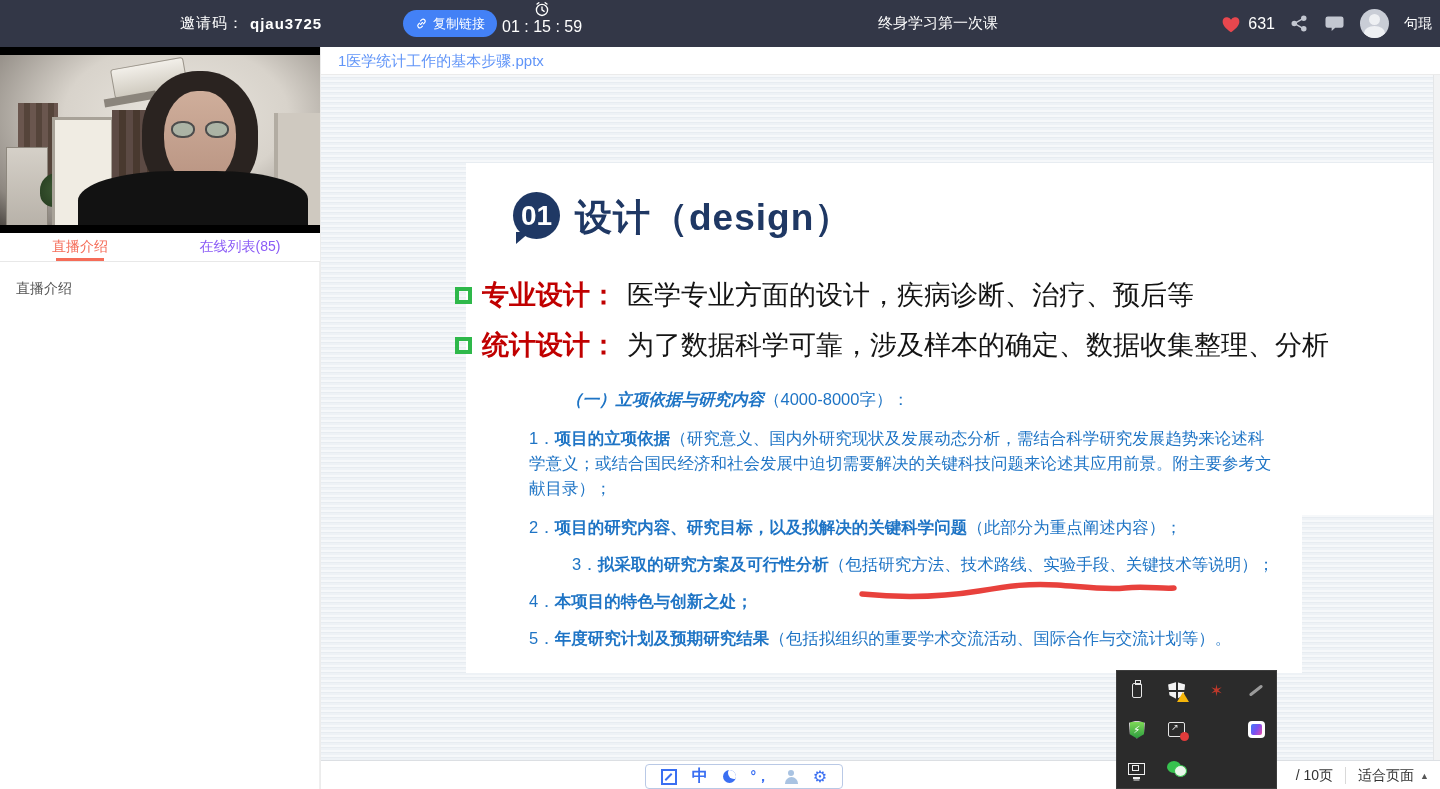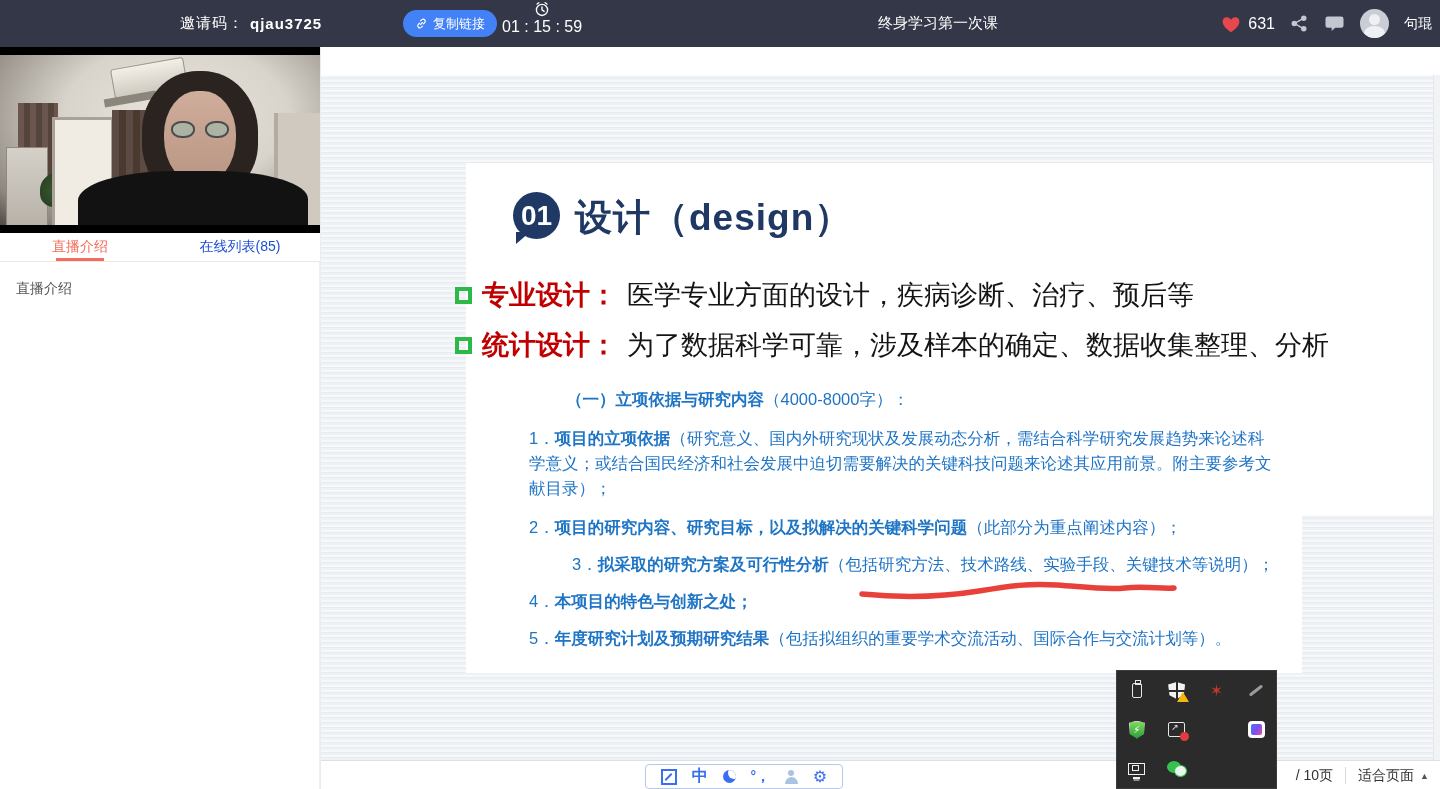--- a/index.html
+++ b/index.html
@@ -41,21 +41,21 @@
   .fridge { position:absolute; left:6px; top:92px; width:42px; height:86px; background:linear-gradient(#d5d0c8,#b5afa6); border:1px solid #8e887e; }
   .plant { position:absolute; left:40px; top:118px; width:34px; height:34px; background:radial-gradient(#3d5a34,#243a1e); border-radius:50% 50% 40% 40%; }
   .door { position:absolute; right:0; top:58px; width:46px; height:120px; background:#cfc9c0; border-left:4px solid #b2aca2; }
   .hair { position:absolute; left:142px; top:16px; width:116px; height:126px; background:#2a2320; border-radius:48% 48% 42% 42%; }
   .face { position:absolute; left:164px; top:36px; width:72px; height:94px; background:linear-gradient(#cfae9b,#b99482); border-radius:46% 46% 50% 50%; }
   .glasses { position:absolute; left:170px; top:66px; width:60px; height:18px; }
   .glasses i { position:absolute; width:24px; height:17px; border:2px solid #4c4c4c; border-radius:45%; background:rgba(140,200,190,.45); }
   .glasses i.l { left:1px; } .glasses i.r { right:1px; }
   .body { position:absolute; left:78px; top:116px; width:230px; height:70px; background:#121212; border-radius:42% 40% 0 0; }
   .tabs { position:absolute; left:0; top:233px; width:320px; height:29px; background:#fff; border-bottom:1px solid #e8e8e8; display:flex; }
-  .tab { flex:1; display:flex; align-items:center; justify-content:center; font-size:14px; color:#1d4ed8; position:relative; cursor:pointer; }
+  .tab { flex:1; display:flex; align-items:center; justify-content:center; font-size:14px; color:#8b5cf6; position:relative; cursor:pointer; }
   .tab.active { color:#f56c58; }
   .tab.active::after { content:""; position:absolute; left:50%; transform:translateX(-50%); bottom:0; width:48px; height:3px; background:#f56c58; }
   .side-body { position:absolute; left:0; top:262px; width:320px; height:527px; background:#fff; border-right:1px solid #efefef; }
   .intro-text { position:absolute; left:16px; top:18px; font-size:14px; color:#555; }
 
   
   .main { position:absolute; left:320px; top:47px; width:1120px; height:742px; background:#fff; border-left:1px solid #ececec; }
   .filebar { position:absolute; left:0; top:0; width:1120px; height:28px; background:#fff; border-bottom:1px solid #ebebeb; }
   .filename { position:absolute; left:17px; top:0; height:28px; display:flex; align-items:center; font-size:15px; color:#6195f8; }
   .viewer { position:absolute; left:0; top:28px; width:1120px; height:685px; overflow:hidden;
@@ -68,21 +68,21 @@
     color:#fff; font-size:28px; font-weight:bold; display:flex; align-items:center; justify-content:center; }
   .badge::after { content:""; position:absolute; left:3px; bottom:-5px; width:0; height:0;
     border-left:14px solid #1f3864; border-bottom:12px solid transparent; }
   .slide-title { position:absolute; left:254px; top:118px; font-size:37px; font-weight:bold; color:#1f3864; letter-spacing:1px; }
   .bullet-row { position:absolute; left:134px; display:flex; align-items:center; gap:10px; white-space:nowrap; }
   .bullet-row.b1 { top:202px; } .bullet-row.b2 { top:252px; }
   .gsq { width:17px; height:17px; border:4px solid #2eb84a; flex:0 0 auto; }
   .blabel { color:#c00000; font-weight:bold; font-size:27px; }
   .btext { color:#141414; font-size:27px; }
   .sect { position:absolute; left:245px; top:314px; font-size:16.5px; color:#1e74c5; white-space:nowrap; }
-  .sect .bold { font-weight:bold; }
+  .sect .bold { font-weight:bold;font-style:italic; }
   .item { position:absolute; left:208px; width:746px; font-size:16.5px; line-height:25px; color:#1e74c5; }
   .item .bold { font-weight:bold; }
   .item.i1 { top:351px; } .item.i2 { top:440px; } .item.i3 { top:477px;margin-left:43px; }
   .item.i4 { top:514px; } .item.i5 { top:551px; }
   .annotation { position:absolute; left:536px; top:502px; width:322px; height:24px; }
 
   
   .bottombar { position:absolute; left:0; top:713px; width:1120px; height:29px; background:#fff; border-top:1px solid #dcdfe3; }
   .ime { position:absolute; left:324px; top:3px; width:198px; height:25px; background:#fff; border:1px solid #b9c9e6;
     border-radius:4px; display:flex; align-items:center; justify-content:space-evenly; }
@@ -211,20 +211,23 @@
 
   <div class="tabs">
     <div class="tab active">直播介绍</div>
     <div class="tab">在线列表(85)</div>
   </div>
   <div class="side-body">
     <div class="intro-text">直播介绍</div>
   </div>
 
   <div class="main">
+    <div class="filebar">
+      <span class="filename">1医学统计工作的基本步骤.pptx</span>
+    </div>
 
     <div class="viewer">
       <div class="slide-page"></div>
       <div class="white-right"></div>
 
       <div class="badge">01</div>
       <div class="slide-title">设计（design）</div>
 
       <div class="bullet-row b2">
         <span class="gsq"></span>

